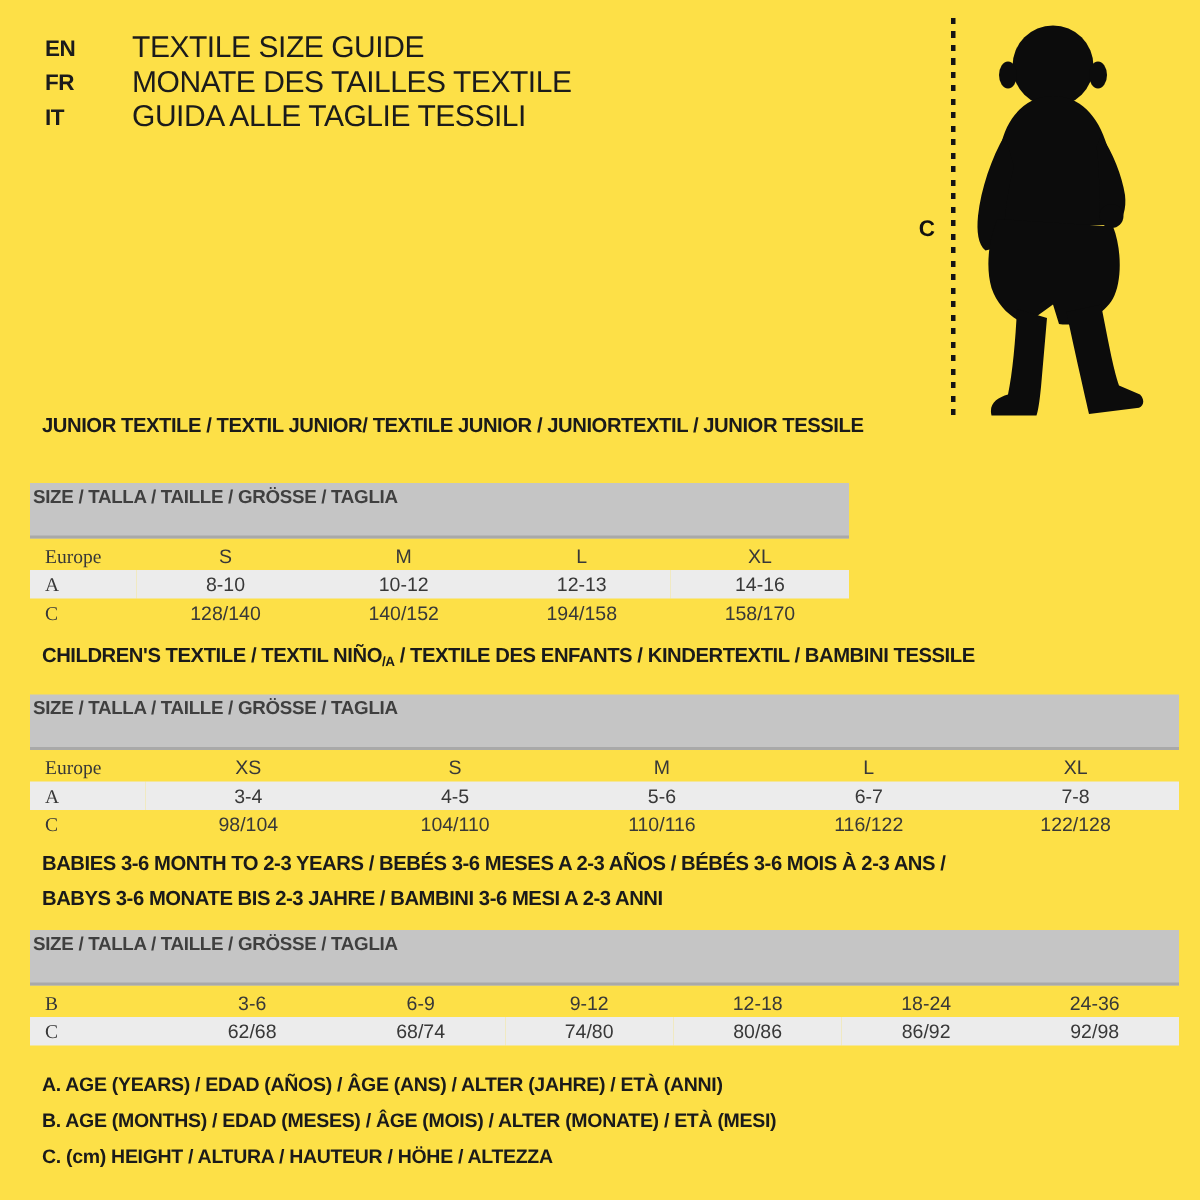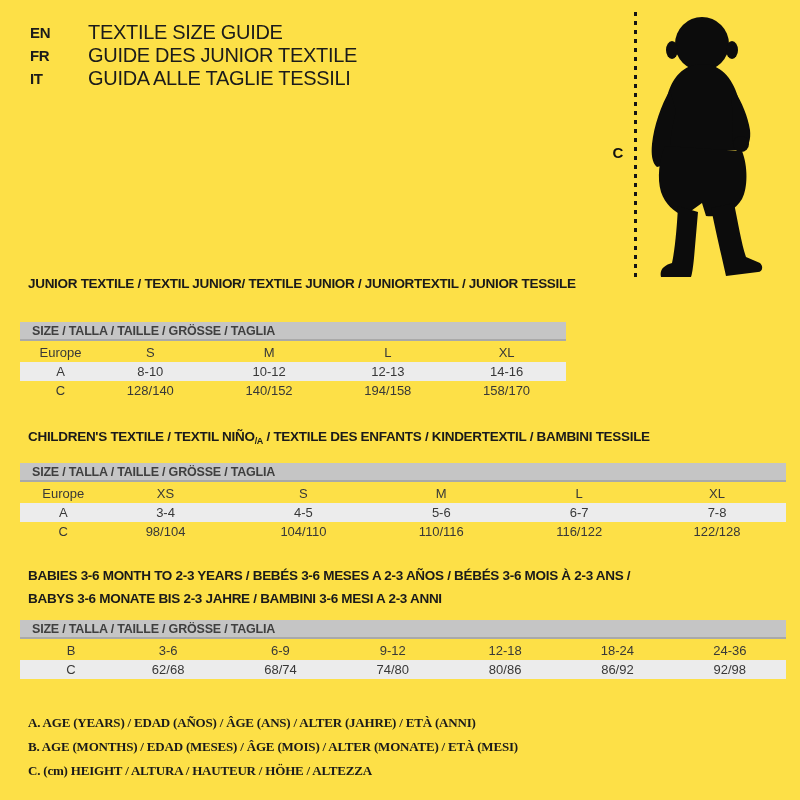--- a/index.html
+++ b/index.html
@@ -43,58 +43,58 @@
     position: absolute; left: 28px;
     font-weight: bold; font-size: 13.5px; letter-spacing: -0.3px;
     color: #1a1a1a; white-space: nowrap; line-height: 15px;
   }
   .sec-title sub { font-size: 9px; vertical-align: -3px; }
   #babies-title { line-height: 23px; white-space: normal; width: 640px; }
 
   
   .size-table-wrap { position: absolute; left: 20px; }
   .size-bar {
-    height: 19px; line-height: 19px;
+    height: 37px; line-height: 19px;
     background: #c5c5c5; border-bottom: 2px solid #a9a9a9;
-    padding-left: 12px;
+    padding-left: 2px;
     font-weight: bold; font-size: 12.5px; letter-spacing: -0.2px;
     color: #3f3f3f; margin-bottom: 2px; white-space: nowrap; overflow: hidden;
   }
   table.size-table {
     border-collapse: collapse; table-layout: fixed; width: 100%;
     font-size: 13px; color: #383838;
   }
   table.size-table td { height: 19px; text-align: center; vertical-align: middle; }
-  table.size-table td.row-label { text-align: center; padding-left: 10px; }
+  table.size-table td.row-label { text-align: left; padding-left: 10px; font-family: Liberation Serif, serif; }
   table.size-table tr:nth-child(even) { background: #ececec; }
 
   #junior-table-wrap  { top: 322px; width: 546px; }
   #children-table-wrap{ top: 463px; width: 766px; }
   #babies-table-wrap  { top: 620px; width: 766px; }
 
   
-  .legend { position: absolute; left: 28px; top: 711px; font-family: Liberation Serif, serif; }
+  .legend { position: absolute; left: 28px; top: 711px; }
   .legend-line {
     font-weight: bold; font-size: 13px; letter-spacing: -0.2px;
     line-height: 24px; color: #1a1a1a; white-space: nowrap;
   }
 </style>
 </head>
 <body>
 
 <div class="page">
 
   <div class="lang-list">
     <div class="lang-row">
       <span class="lang-code">EN</span>
       <span class="lang-label">TEXTILE SIZE GUIDE</span>
     </div>
     <div class="lang-row">
       <span class="lang-code">FR</span>
-      <span class="lang-label">GUIDE DES JUNIOR TEXTILE</span>
+      <span class="lang-label">MONATE DES TAILLES TEXTILE</span>
     </div>
     <div class="lang-row">
       <span class="lang-code">IT</span>
       <span class="lang-label">GUIDA ALLE TAGLIE TESSILI</span>
     </div>
   </div>
 
   <div class="height-line"></div>
   <div class="height-label">C</div>
   <div class="silhouette">

